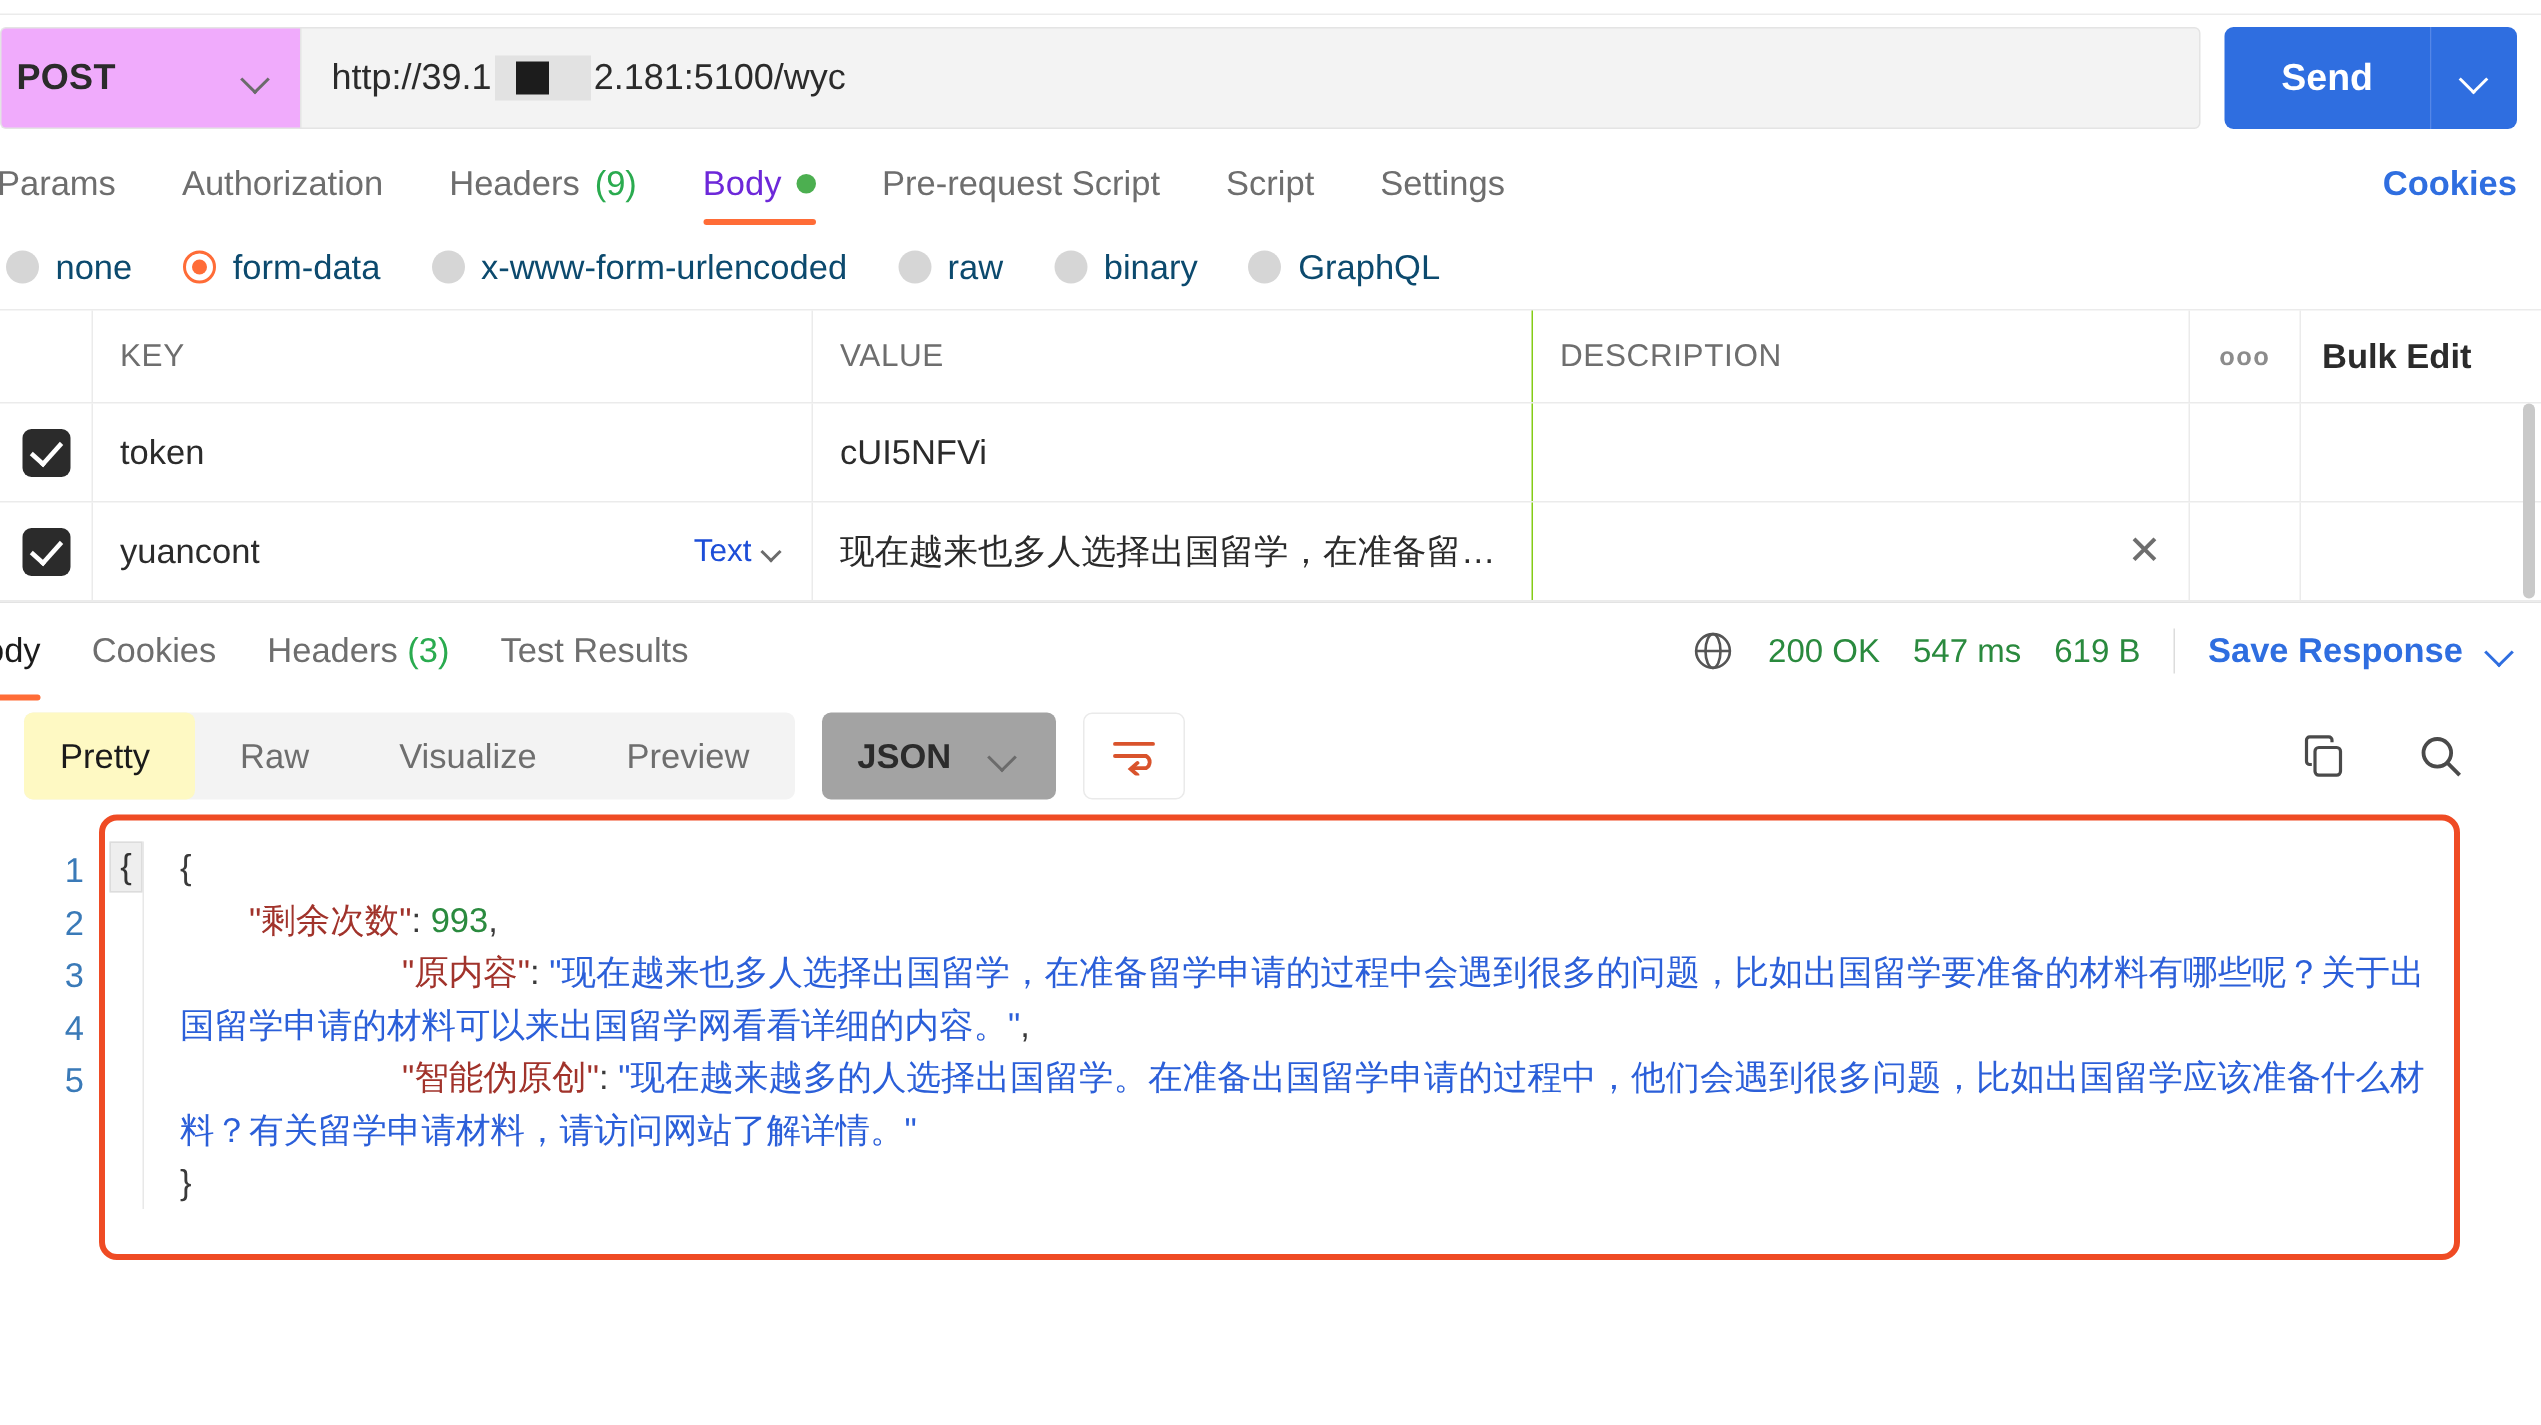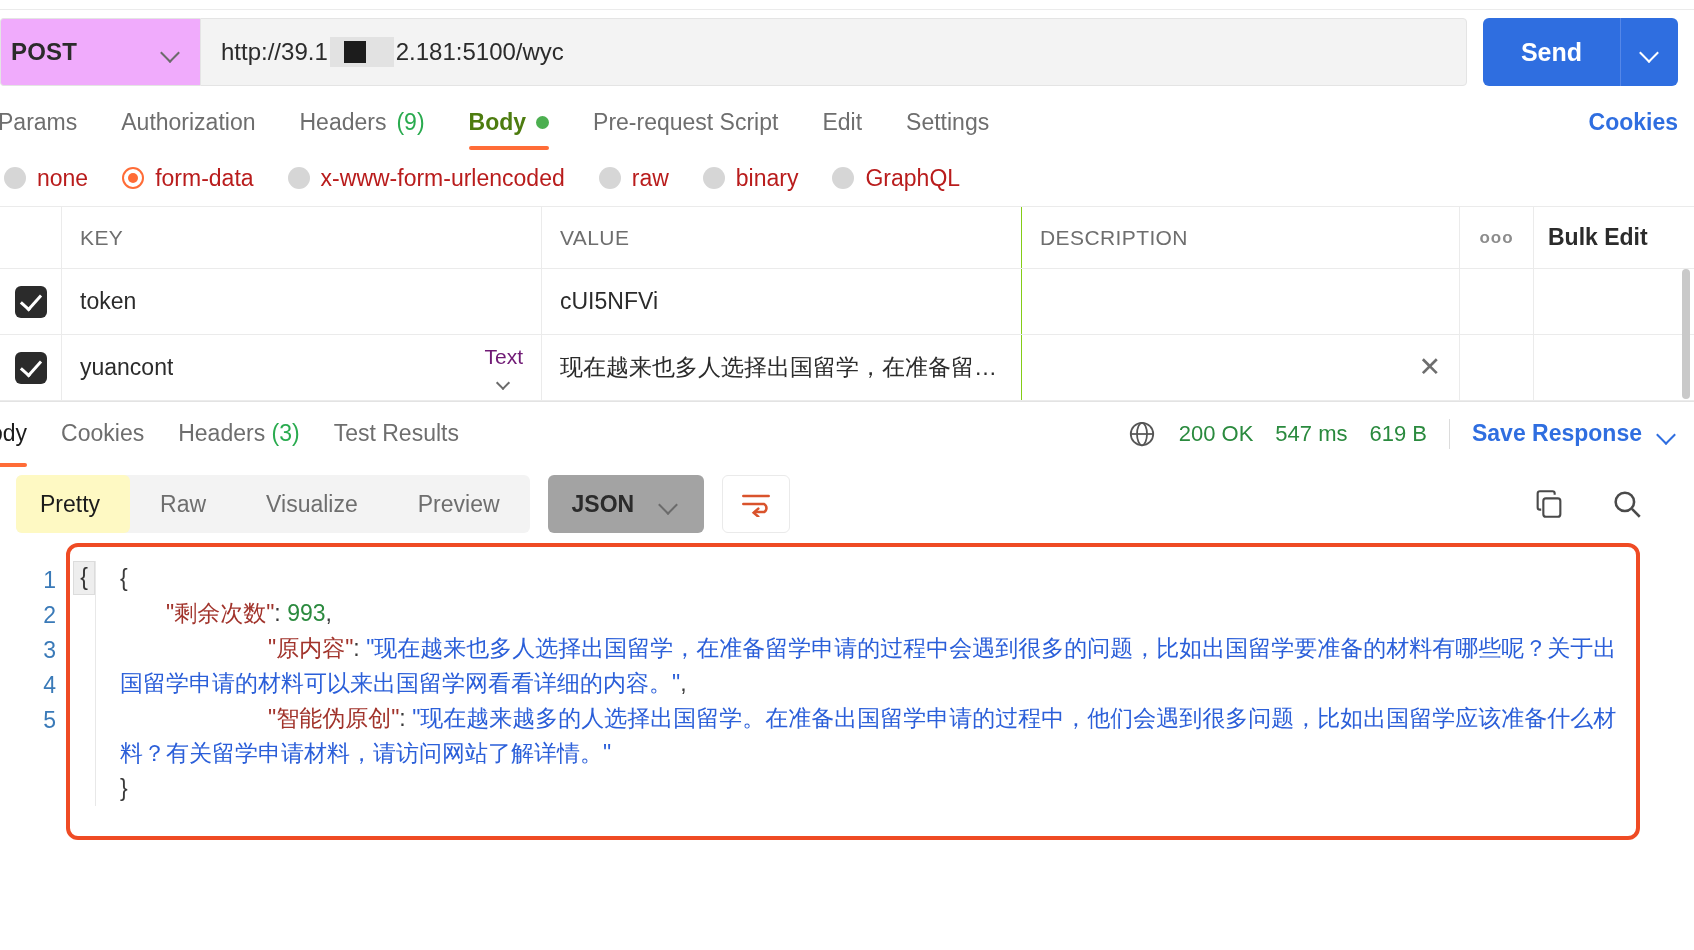--- a/index.html
+++ b/index.html
@@ -101,21 +101,21 @@
     font-size: 23px;
     color: #6e6e6e;
     padding: 0 22px 14px 0;
     margin-right: 22px;
     position: relative;
     cursor: pointer;
     white-space: nowrap;
     display: flex; align-items: center; gap: 10px;
   }
   .tab.first { margin-left: -18px; }
-  .tab.active { color: #4d7c0f; font-weight: 700; }
+  .tab.active { color: #6d28d9; font-weight: 400; }
   .tab.active::after {
     content: ""; position: absolute;
     left: 0; right: 22px; bottom: 0; height: 4px;
     background: #ff6c37; border-radius: 2px;
   }
   .count-green { color: #2aab4f; }
   .dot-green { width: 13px; height: 13px; border-radius: 50%; background: #4caf50; display:inline-block; }
   .cookies-link {
     margin-left: auto;
     color: #2f6ee0; font-size: 23px; font-weight: 700;
@@ -134,21 +134,21 @@
   .radio {
     width: 22px; height: 22px; border-radius: 50%;
     background: #d6d6d6;
     display: inline-block; position: relative; flex: none;
   }
   .radio.on { background: #fff; border: 2px solid #ff6c37; }
   .radio.on::after {
     content:""; position:absolute; left: 4px; top: 4px;
     width: 10px; height: 10px; border-radius: 50%; background: #ff6c37;
   }
-  .radio-label { font-size: 23px; color: #b91c1c; white-space: nowrap; }
+  .radio-label { font-size: 23px; color: #0c4a6e; white-space: nowrap; }
 
   
   .tablewrap { position: relative; border-top: 1px solid #ebebeb; }
   .trow { display: flex; height: 66px; border-bottom: 1px solid #ebebeb; }
   .trow.header { height: 62px; }
   .c-check {
     width: 62px; display: flex; align-items: center; justify-content: center;
     border-right: 1px solid #ebebeb; flex: none;
   }
   .c-key {
@@ -162,21 +162,21 @@
   }
   .c-desc {
     flex: 1; display: flex; align-items: center; padding: 0 18px;
     border-right: 1px solid #ebebeb;
     justify-content: space-between;
   }
   .c-dots { width: 74px; display: flex; align-items: center; justify-content: center; border-right: 1px solid #ebebeb; flex: none; }
   .c-bulk { width: 160px; display: flex; align-items: center; padding-left: 14px; flex: none; }
   .colhead { font-size: 21px; color: #6e6e6e; letter-spacing: .4px; }
   .cell-text { font-size: 23px; color: #2b2b2b; white-space: nowrap; overflow: hidden; text-overflow: ellipsis; }
-  .cell-sub { font-size: 21px; color: #701a75; display:flex; align-items:center; gap:6px;flex-direction:column; }
+  .cell-sub { font-size: 21px; color: #1d4ed8; display:flex; align-items:center; gap:6px; }
   .cell-sub .chev { width: 16px; height: 16px; }
   .cell-sub .chev::before { width: 8px; height: 8px; left: 2px; top: 3px; border-width: 2px; }
   .cbx {
     width: 32px; height: 32px; border-radius: 6px; background: #2b2b2b;
     display: flex; align-items: center; justify-content: center;
   }
   .cbx::after {
     content: ""; width: 9px; height: 17px;
     border-right: 3.4px solid #fff; border-bottom: 3.4px solid #fff;
     transform: rotate(42deg); margin-top: -4px;
@@ -316,21 +316,21 @@
       <span class="count-green">(9)</span>
     </div>
     <div class="tab active">
       <span>Body</span>
       <span class="dot-green"></span>
     </div>
     <div class="tab">
       <span>Pre-request Script</span>
     </div>
     <div class="tab">
-      <span>Edit</span>
+      <span>Script</span>
     </div>
     <div class="tab">
       <span>Settings</span>
     </div>
     <div class="cookies-link">Cookies</div>
   </div>
 
   <div class="bodytypes">
     <label class="radio-item first">
       <span class="radio"></span>

